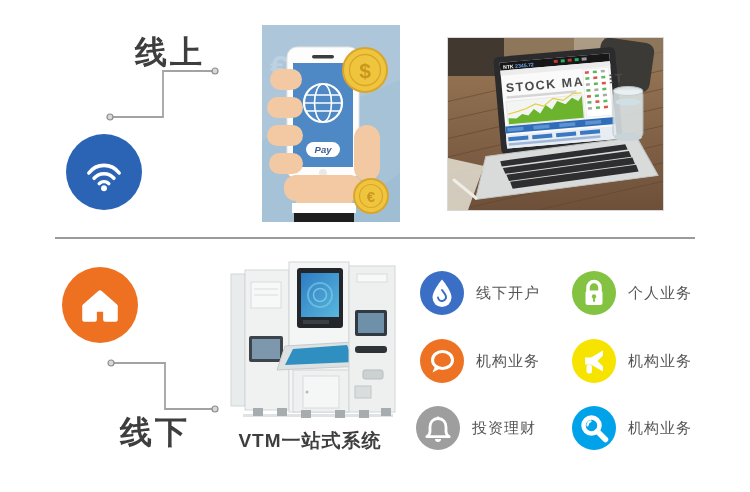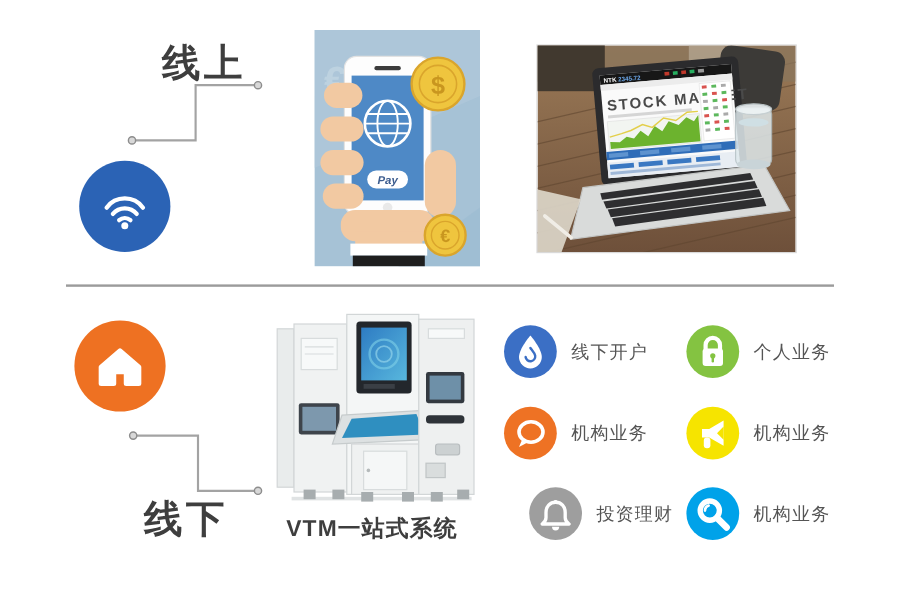--- a/index.html
+++ b/index.html
@@ -301,21 +301,21 @@
   <div class="svc-circle" style="background-color: rgb(246, 228, 0); color: rgb(246, 228, 0);">
     <svg width="44" height="44" viewBox="0 0 44 44">
       <path d="M13,18.5 h6 L31,11.5 v21 L19,25.5 h-6 z" fill="#fff"></path>
       <polygon points="31,16.5 25.5,22 31,27.5" fill="currentColor"></polygon>
       <rect x="14.5" y="25.5" width="5.5" height="9" rx="2.5" fill="#fff"></rect>
     </svg>
   </div>
   <div class="svc-label">机构业务</div>
 </div>
 
-<div class="abs svc" style="left:441px;top:406px;">
+<div class="abs svc" style="left:416px;top:406px;">
   <div class="svc-circle" style="background-color: rgb(158, 158, 158); color: rgb(158, 158, 158);">
     <svg width="44" height="44" viewBox="0 0 44 44">
       <path d="M22,12.5 c4.8,0 8,3.6 8,8.5 v4.5 c0,2.5 1.5,4 3.2,5.2 h-22.4 c1.7,-1.2 3.2,-2.7 3.2,-5.2 v-4.5 c0,-4.9 3.2,-8.5 8,-8.5 z" fill="none" stroke="#fff" stroke-width="2.8" stroke-linejoin="round"></path>
       <path d="M20.3,11.8 a1.8,1.8 0 0 1 3.4,0" fill="#fff"></path>
       <path d="M19,33 a3,3 0 0 0 6,0 z" fill="#fff"></path>
     </svg>
   </div>
   <div class="svc-label">投资理财</div>
 </div>
 

